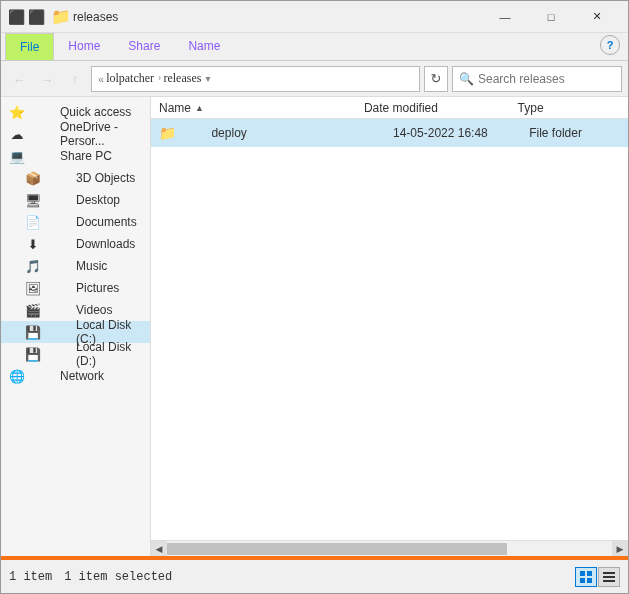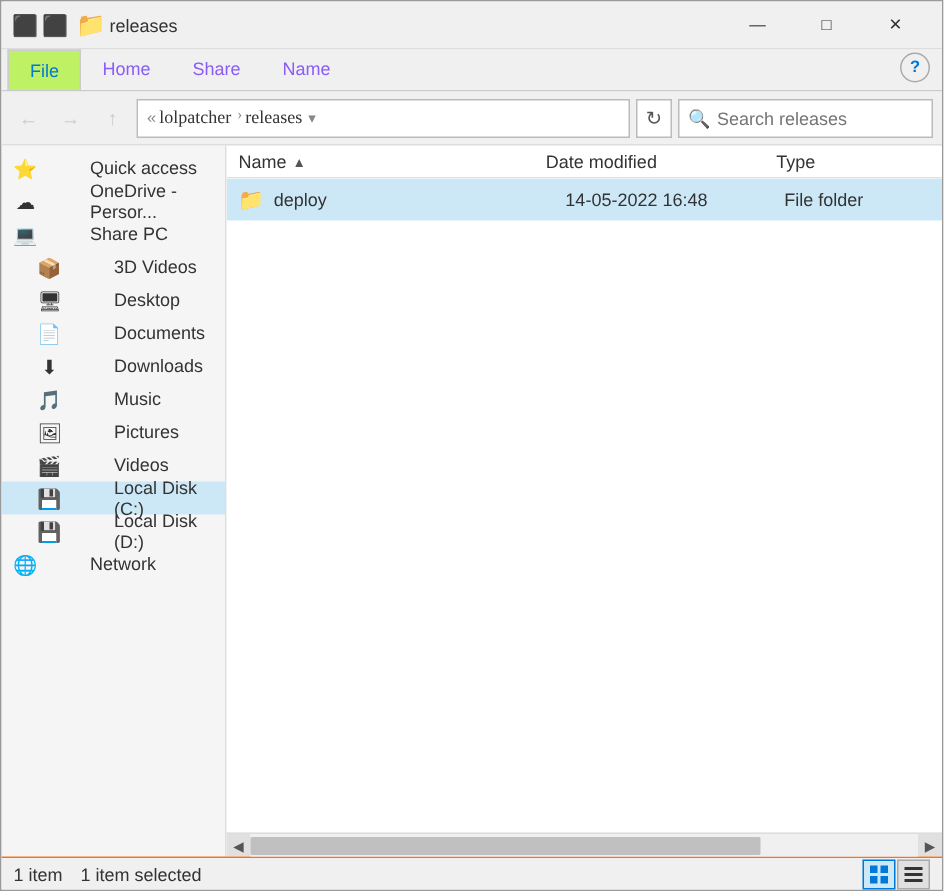--- a/index.html
+++ b/index.html
@@ -279,21 +279,21 @@
       color: #333;
     }
     .file-row.selected { background: #cce8f7; }
 
     .file-icon {
       font-size: 14px;
       margin-right: 6px;
       color: #dcb25a;
     }
 
-    .file-name { flex: 2; }
+    .file-name { flex: 2; margin-left: 29px; }
     .file-date { flex: 1.5; color: #333; }
     .file-type { flex: 1; color: #333; }
 
     
     .h-scroll-area {
       height: 16px;
       background: #f0f0f0;
       border-top: 1px solid #ddd;
       display: flex;
       align-items: center;
@@ -324,29 +324,30 @@
       left: 0;
       top: 2px;
       width: 340px;
       height: 12px;
       background: #c0c0c0;
       border-radius: 1px;
     }
 
     
     .status-bar {
-      height: 22px;
-      background: #f0f0f0;
-      border-top: 1px solid #f97316;
+      height: 37px;
+      background: #f0f0f0;
+      border-top: 4px solid #f97316;
       display: flex;
       align-items: center;
       padding: 0 8px;
       gap: 12px;
       font-size: 12px;
       color: #333;
+      font-family: Liberation Mono, monospace;
     }
 
     .status-left { flex: 1; display: flex; gap: 12px; }
 
     .view-toggle {
       display: flex;
       gap: 1px;
     }
 
     .view-btn {
@@ -436,21 +437,21 @@
         <span class="sidebar-label">OneDrive - Persor...</span>
       </div>
 
       <div class="sidebar-item">
         <span class="sidebar-icon">💻</span>
         <span class="sidebar-label">Share PC</span>
       </div>
 
       <div class="sidebar-item" style="padding-left:24px;">
         <span class="sidebar-icon">📦</span>
-        <span class="sidebar-label">3D Videos</span>
+        <span class="sidebar-label">3D Objects</span>
       </div>
 
       <div class="sidebar-item" style="padding-left:24px;">
         <span class="sidebar-icon">🖥</span>
         <span class="sidebar-label">Desktop</span>
       </div>
 
       <div class="sidebar-item" style="padding-left:24px;">
         <span class="sidebar-icon">📄</span>
         <span class="sidebar-label">Documents</span>

